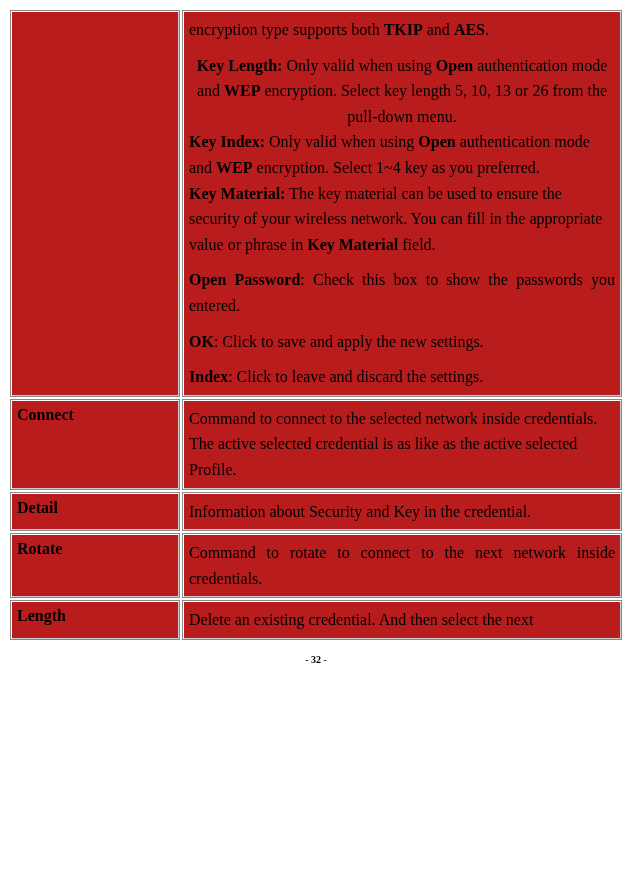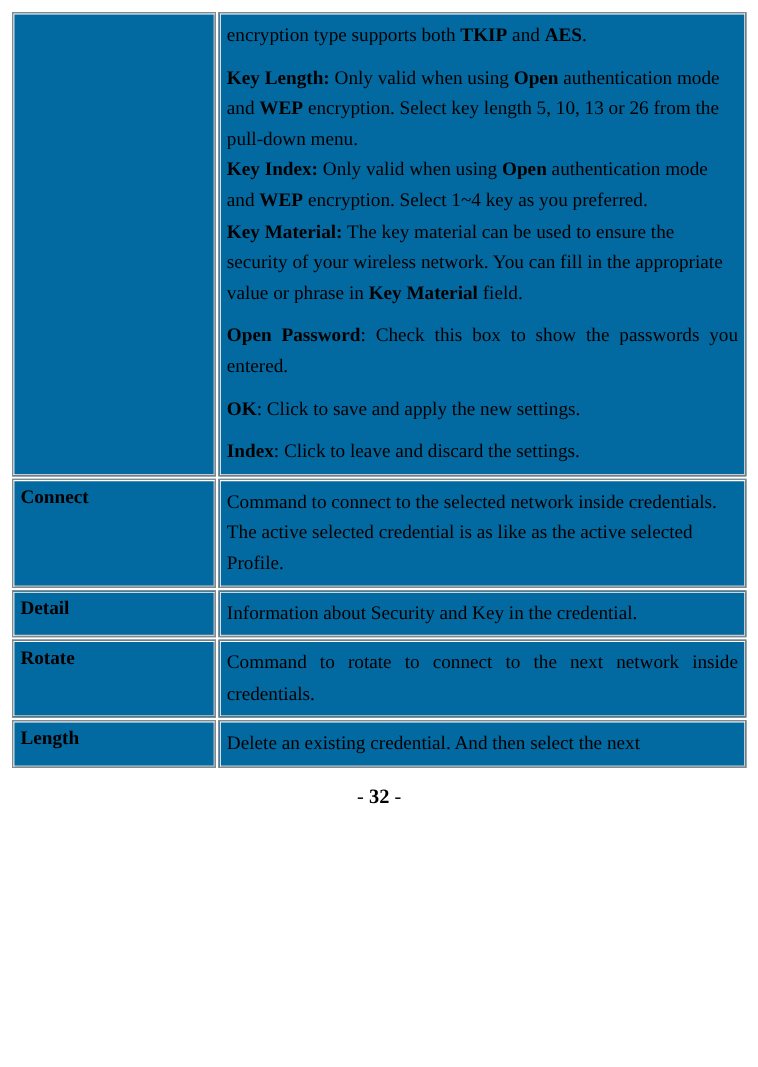--- a/index.html
+++ b/index.html
@@ -20,21 +20,21 @@
     table {
       border-collapse: separate;
       border-spacing: 2px;
       width: 100%;
     }
     td {
       border: 1px solid #888;
       box-shadow: inset 1px 1px 0 #fff, inset -1px -1px 0 #ccc;
       padding: 6px 6px;
       vertical-align: top;
-      background: #0369a1;
+      background: #b91c1c;
     }
     td.left {
       width: 170px;
       font-weight: bold;
     }
     .para {
       margin-bottom: 10px;
       line-height: 1.6;
     }
     .para:last-child {
@@ -43,42 +43,42 @@
     .bold {
       font-weight: bold;
     }
     .justify {
       text-align: justify;
       text-justify: inter-word;
     }
     .page-num {
       text-align: center;
       margin-top: 12px;
-      font-size: 17px;
+      font-size: 10px;
     }
     .page-num .dash {
       font-weight: normal;
     }
     .page-num .num {
       font-weight: bold;
     }
   </style>
 </head>
 <body>
 
 <div class="page">
   <table>
     <tbody>
         <tr>
       <td class="left"></td>
       <td>
         <div class="para">
           <span>encryption type supports both </span><span class="bold">TKIP</span><span> and </span><span class="bold">AES</span><span>.</span>
         </div>
-        <div class="para" style="margin-bottom:0;">
+        <div class="para" style="margin-bottom:0;text-align:center;">
           <span class="bold">Key Length:</span><span> Only valid when using </span><span class="bold">Open</span><span> authentication mode and </span><span class="bold">WEP</span><span> encryption. Select key length 5, 10, 13 or 26 from the pull-down menu.</span>
         </div>
         <div class="para" style="margin-bottom:0;">
           <span class="bold">Key Index:</span><span> Only valid when using </span><span class="bold">Open</span><span> authentication mode and </span><span class="bold">WEP</span><span> encryption. Select 1~4 key as you preferred.</span>
         </div>
         <div class="para">
           <span class="bold">Key Material:</span><span> The key material can be used to ensure the security of your wireless network. You can fill in the appropriate value or phrase in </span><span class="bold">Key Material</span><span> field.</span>
         </div>
         <div class="para justify">
           <span class="bold">Open Password</span><span>: Check this box to show the passwords you entered.</span>

